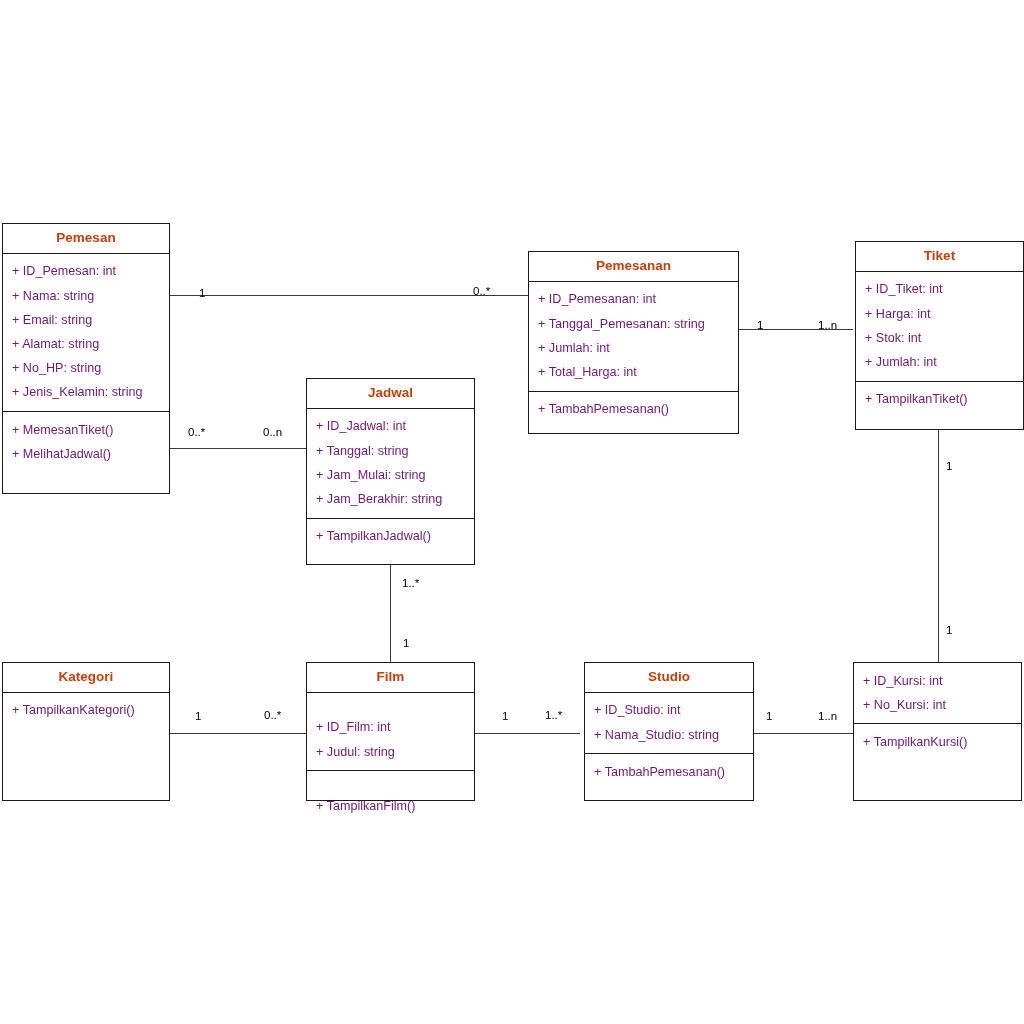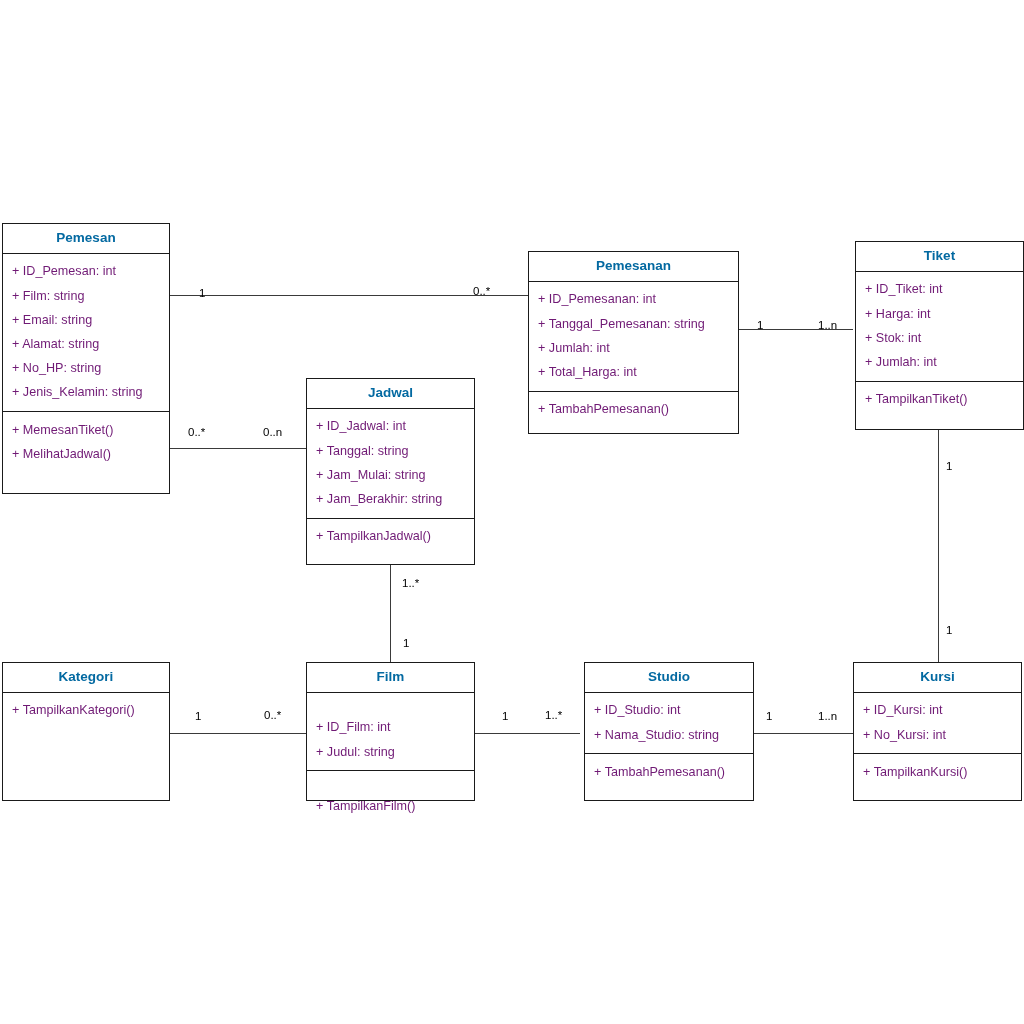--- a/index.html
+++ b/index.html
@@ -22,21 +22,21 @@
     box-sizing: border-box;
     border: 1.6px solid #1a1a1a;
     background: #ffffff;
     display: flex;
     flex-direction: column;
   }
   .uml-name {
     text-align: center;
     font-weight: bold;
     font-size: 13.5px;
-    color: #0369a1;
+    color: #c2410c;
     padding: 7px 4px 7px 4px;
     border-bottom: 1.6px solid #1a1a1a;
     line-height: 1.1;
   }
   .uml-section {
     padding: 6px 0 6px 0;
     display: flex;
     flex-direction: column;
     justify-content: flex-start;
   }
@@ -108,21 +108,21 @@
   <div class="mult" style="left:545px; top:710px;">1..*</div>
 
   <div class="edge-h" style="left:750px; top:733px; width:103px;"></div>
   <div class="mult" style="left:766px; top:711px;">1</div>
   <div class="mult" style="left:818px; top:711px;">1..n</div>
 
   <div class="uml-class" style="left:2px; top:223px; width:168px; height:271px;">
     <div class="uml-name">Pemesan</div>
     <div class="uml-section attrs">
       <div class="uml-member">+ ID_Pemesan: int</div>
-      <div class="uml-member">+ Film: string</div>
+      <div class="uml-member">+ Nama: string</div>
       <div class="uml-member">+ Email: string</div>
       <div class="uml-member">+ Alamat: string</div>
       <div class="uml-member">+ No_HP: string</div>
       <div class="uml-member">+ Jenis_Kelamin: string</div>
     </div>
     <div class="uml-section ops">
       <div class="uml-member">+ MemesanTiket()</div>
       <div class="uml-member">+ MelihatJadwal()</div>
     </div>
   </div>
@@ -189,21 +189,20 @@
     <div class="uml-section attrs">
       <div class="uml-member">+ ID_Studio: int</div>
       <div class="uml-member">+ Nama_Studio: string</div>
     </div>
     <div class="uml-section ops">
       <div class="uml-member">+ TambahPemesanan()</div>
     </div>
   </div>
 
   <div class="uml-class" style="left:853px; top:662px; width:169px; height:139px;">
-    <div class="uml-name">Kursi</div>
     <div class="uml-section attrs">
       <div class="uml-member">+ ID_Kursi: int</div>
       <div class="uml-member">+ No_Kursi: int</div>
     </div>
     <div class="uml-section ops">
       <div class="uml-member">+ TampilkanKursi()</div>
     </div>
   </div>
 
 </div>

